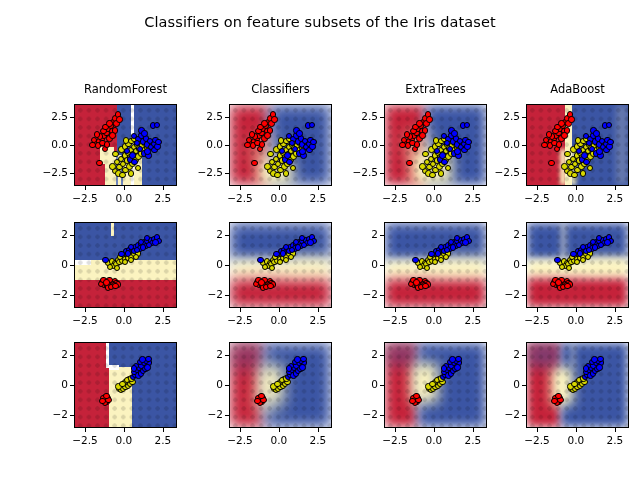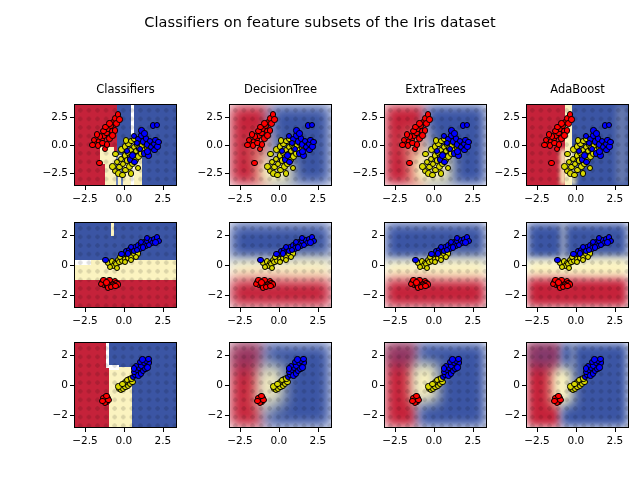--- a/index.html
+++ b/index.html
@@ -38,22 +38,22 @@
   .lab-x{position:absolute;font-size:10.5px;color:#000;text-align:center;white-space:nowrap;}
 </style>
 </head>
 <body>
 
 <div id="figure">
 
   <div class="suptitle">Classifiers on feature subsets of the Iris dataset</div>
 
   <div id="titles">
-      <div class="col-title" style="left: 34px; top: 82px; width: 183px;">Classifiers</div>
-      <div class="col-title" style="left: 189px; top: 82px; width: 183px;">DecisionTree</div>
+      <div class="col-title" style="left: 34px; top: 82px; width: 183px;">RandomForest</div>
+      <div class="col-title" style="left: 189px; top: 82px; width: 183px;">Classifiers</div>
       <div class="col-title" style="left: 344px; top: 82px; width: 183px;">ExtraTrees</div>
       <div class="col-title" style="left: 486px; top: 82px; width: 183px;">AdaBoost</div>
     </div>
   <div id="panels">
       <div class="axes" style="left: 74px; top: 104px; width: 103px; height: 82px;">
         <div class="canvas">
           <div class="region" style="left: 0%; top: 0%; width: 42%; height: 100%; background: rgb(197, 34, 58);"></div>
           <div class="region" style="left: 42%; top: 0%; width: 58%; height: 100%; background: rgb(59, 85, 164);"></div>
           <div class="region" style="left: 30%; top: 62%; width: 36%; height: 38%; background: rgb(251, 243, 192);"></div>
           <div class="region" style="left: 25%; top: 52%; width: 14%; height: 22%; background: rgb(251, 243, 192);"></div>

